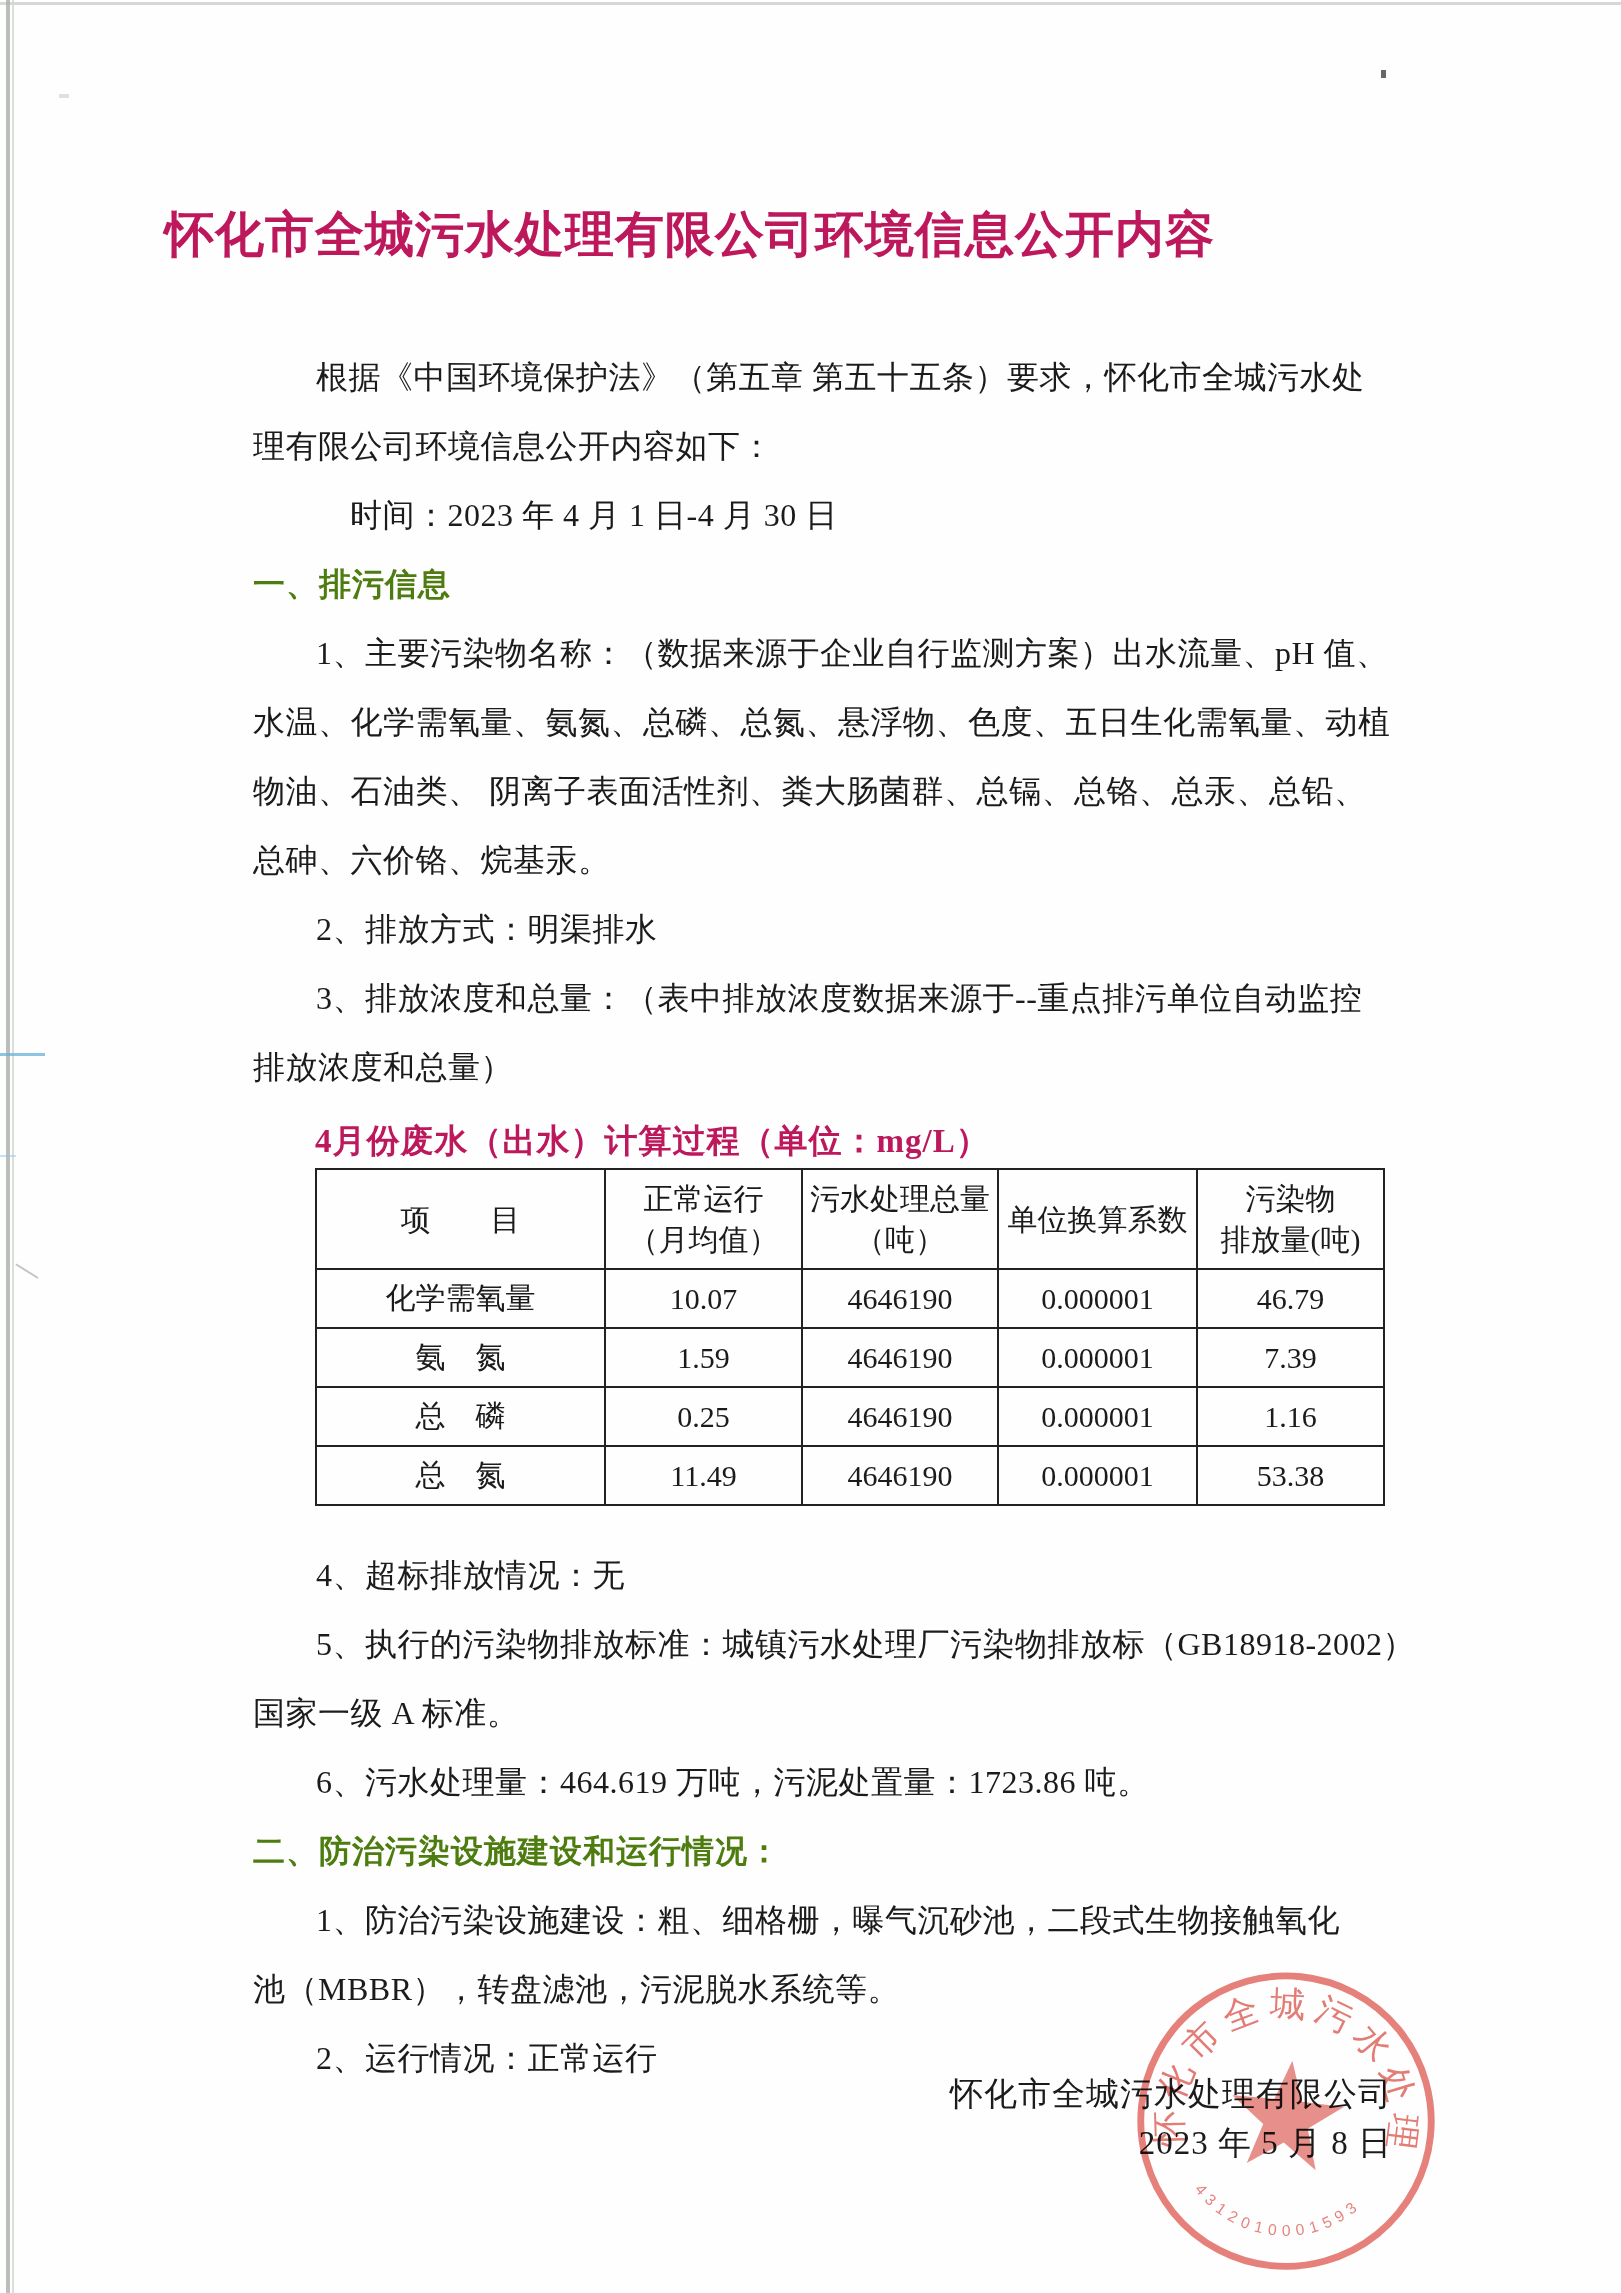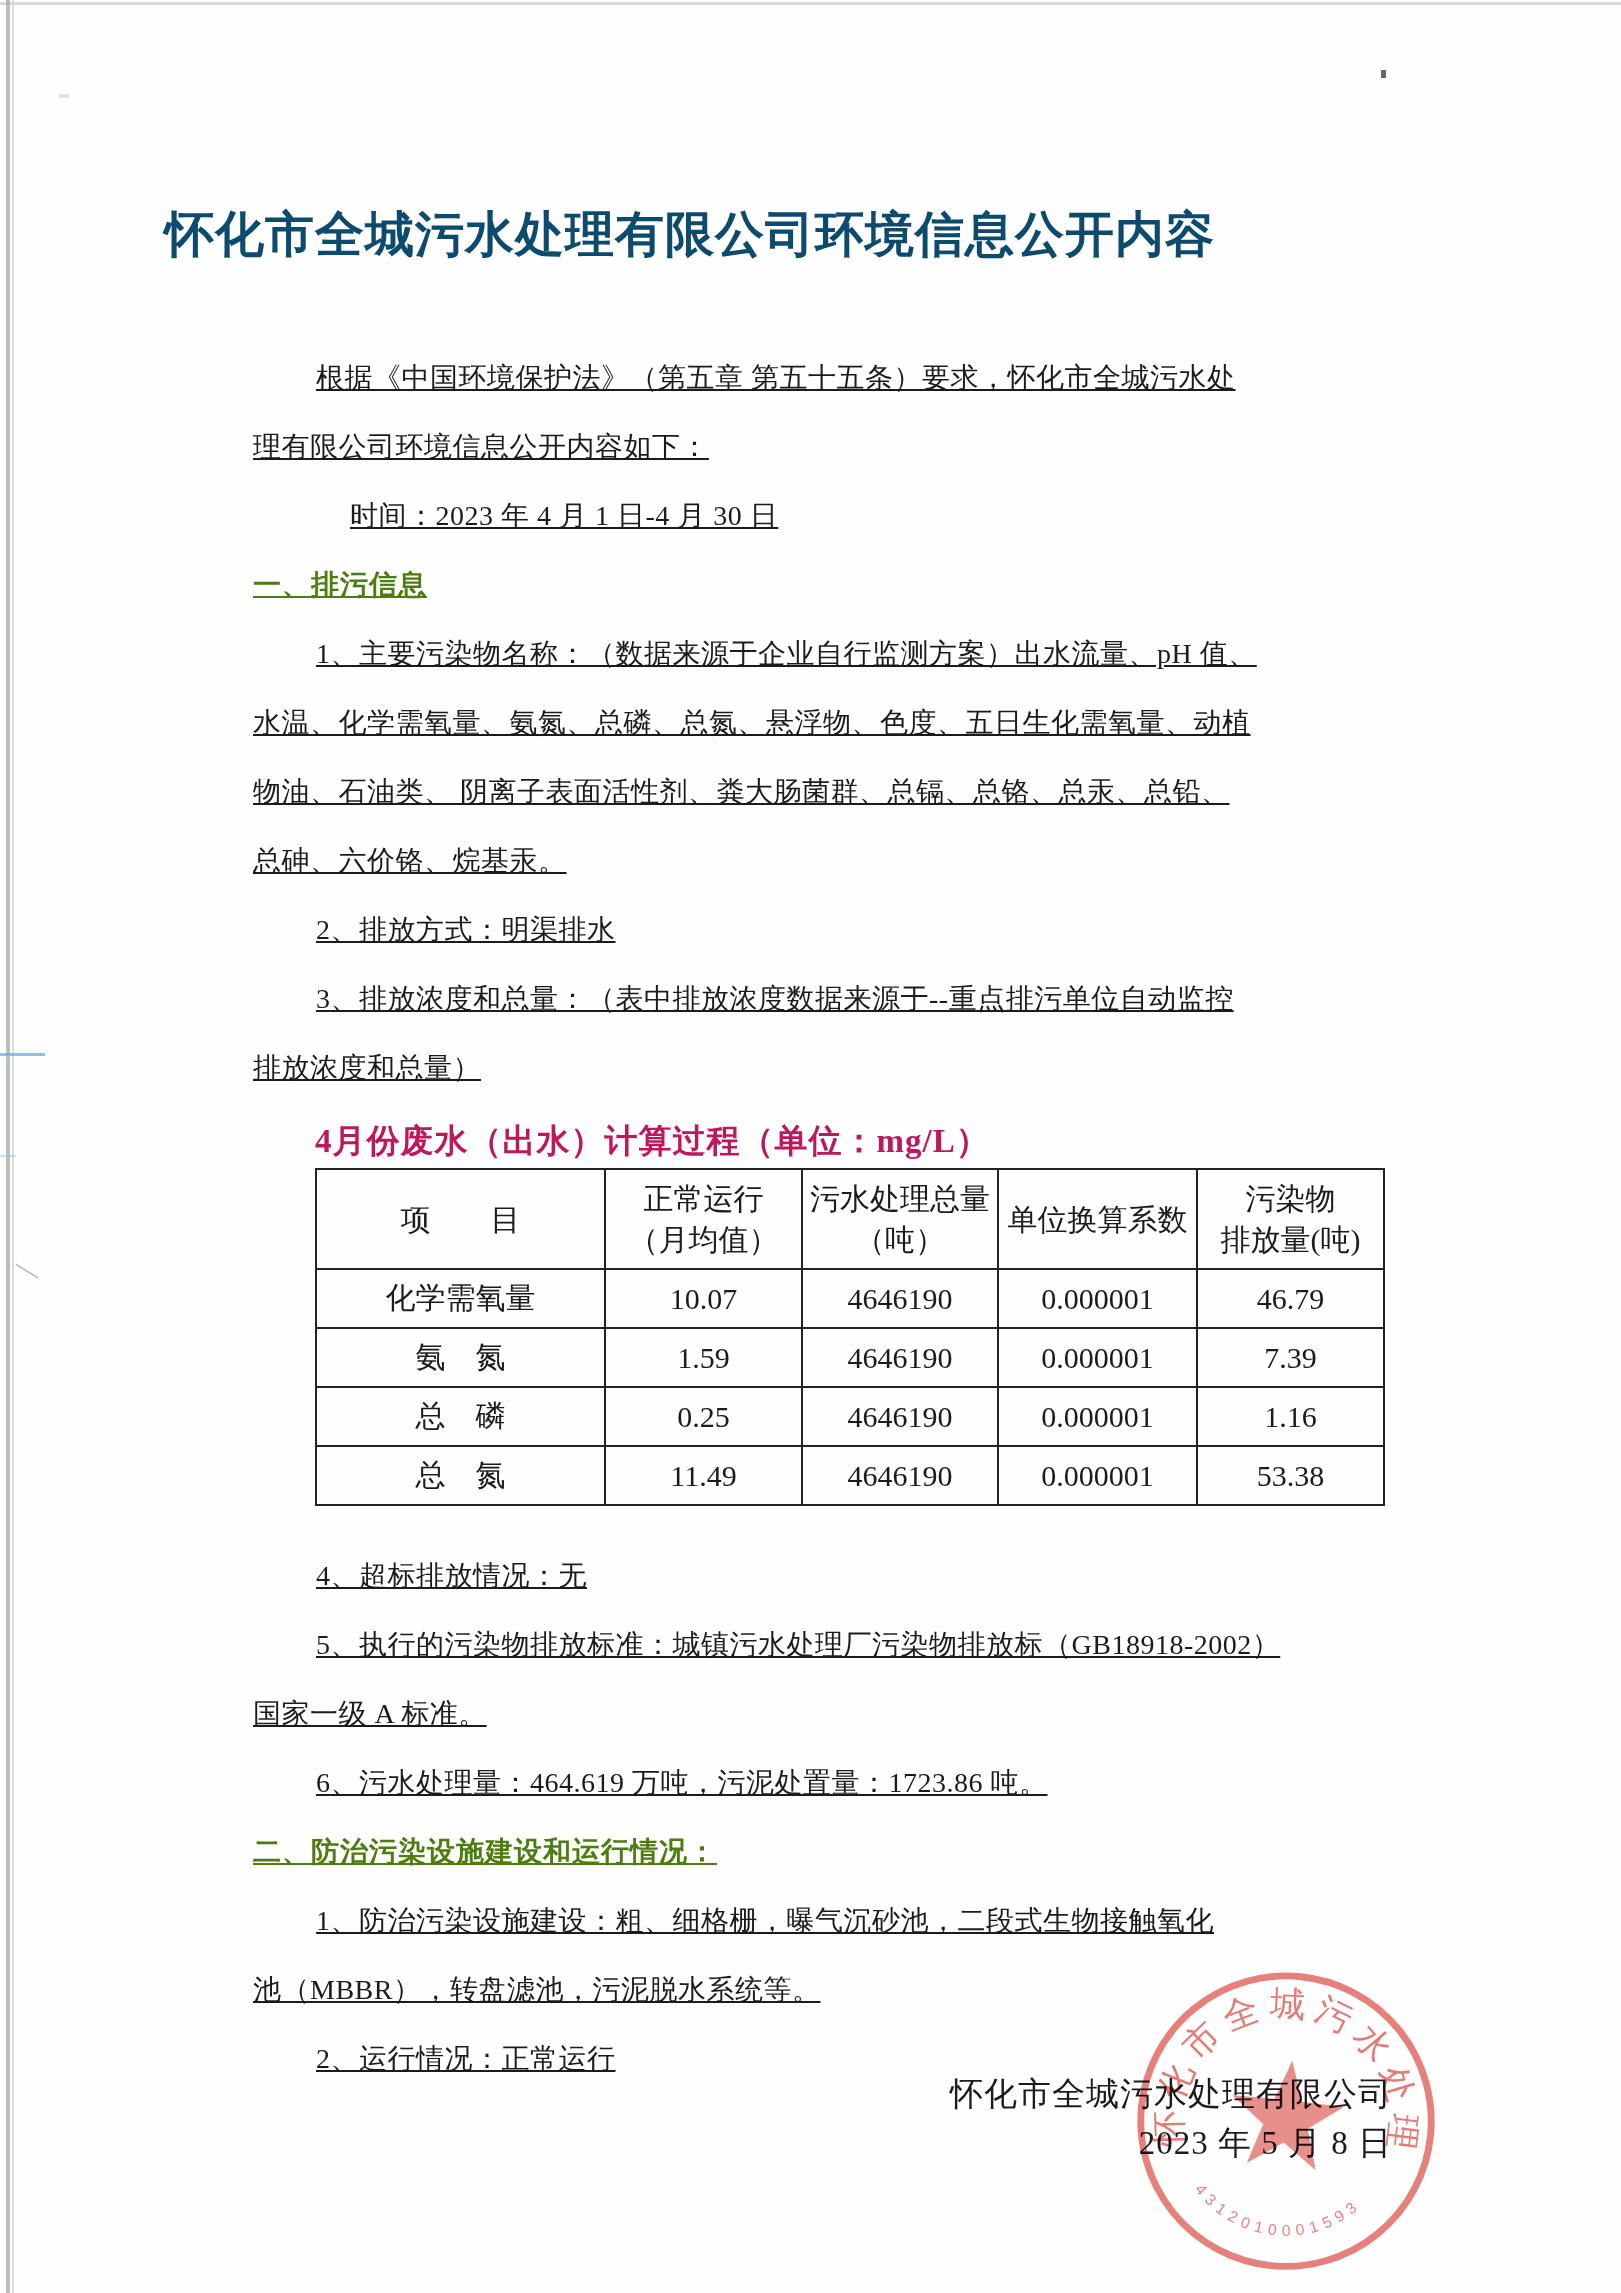--- a/index.html
+++ b/index.html
@@ -14,26 +14,26 @@
   .scan-left-line-a{position:absolute;left:5.9px;top:0;width:3.9px;height:2294px;background:#a9afa8;opacity:.8;}
   .scan-left-line-b{position:absolute;left:11.8px;top:0;width:2px;height:2294px;background:#d2d7d1;opacity:.8;}
   .scan-blue-dash-1{position:absolute;left:0;top:1053px;width:45px;height:2.9px;background:#68b0da;opacity:.75;}
   .scan-blue-dash-2{position:absolute;left:0;top:1155px;width:15.7px;height:2px;background:#8fc3e4;opacity:.5;}
   .scan-diag-dash{position:absolute;left:13.7px;top:1270px;width:25.5px;height:2px;background:#99a099;opacity:.6;transform:rotate(32deg);}
   .scan-speck-1{position:absolute;left:1381px;top:70px;width:4.9px;height:7.8px;background:#4c4c4c;opacity:.85;}
   .scan-speck-2{position:absolute;left:59px;top:94px;width:9.8px;height:3.9px;background:#d7dad6;opacity:.8;}
   
   .doc-title{
     position:absolute;left:0;top:202px;width:1380px;text-align:center;
-    font-size:49px;font-weight:700;letter-spacing:1px;color:#0c4a6e;font-family:Liberation Mono, monospace;
+    font-size:49px;font-weight:700;letter-spacing:1px;color:#be185d;font-family:Liberation Mono, monospace;
   }
   .flow{position:absolute;left:253px;width:1157px;}
   .flow-1{top:343px;}
   .flow-2{top:1541px;}
-  .line{height:69px;line-height:69px;font-size:28px;white-space:nowrap;letter-spacing:0.5px;text-decoration:underline;}
+  .line{height:69px;line-height:69px;font-size:32px;white-space:nowrap;letter-spacing:0.5px;}
   .indent2{padding-left:63px;}
   .indent3{padding-left:97px;}
   .bold{font-weight:700;letter-spacing:1px;color:#4d7c0f;}
   
   .tbl-title{
     position:absolute;left:315px;top:1119px;width:1068px;text-align:left;
     font-size:33px;font-weight:700;letter-spacing:1px;color:#be185d;
   }
   table.data{
     position:absolute;left:315px;top:1168px;border-collapse:collapse;

